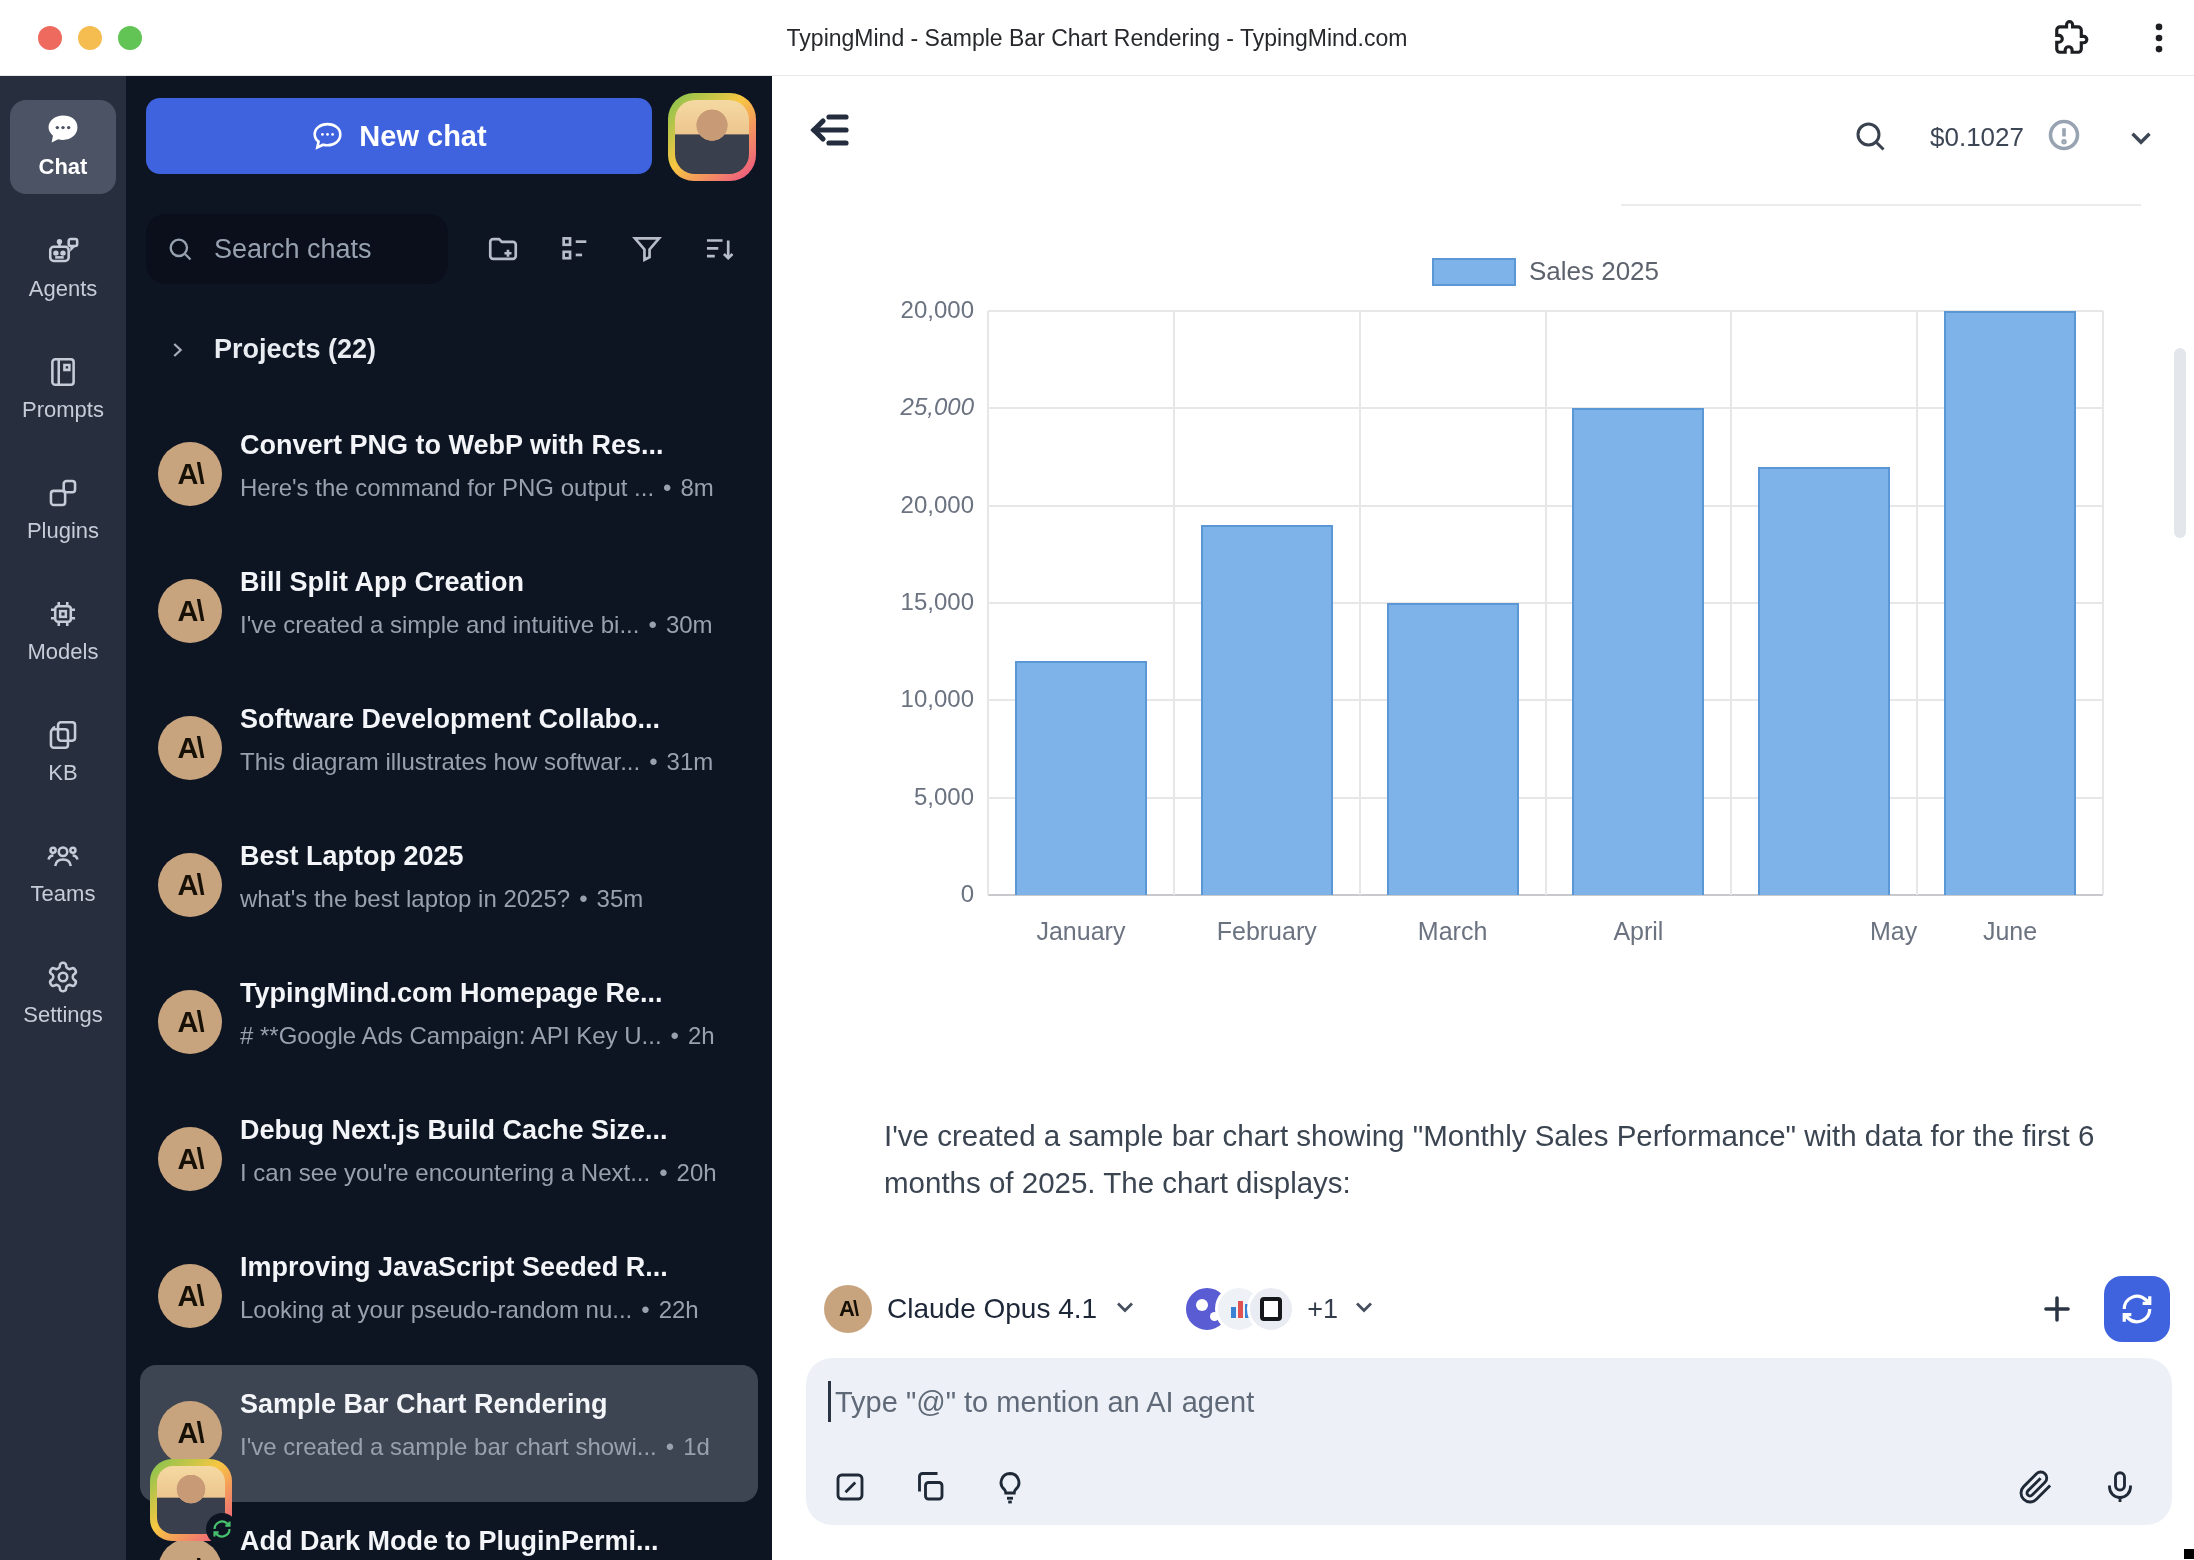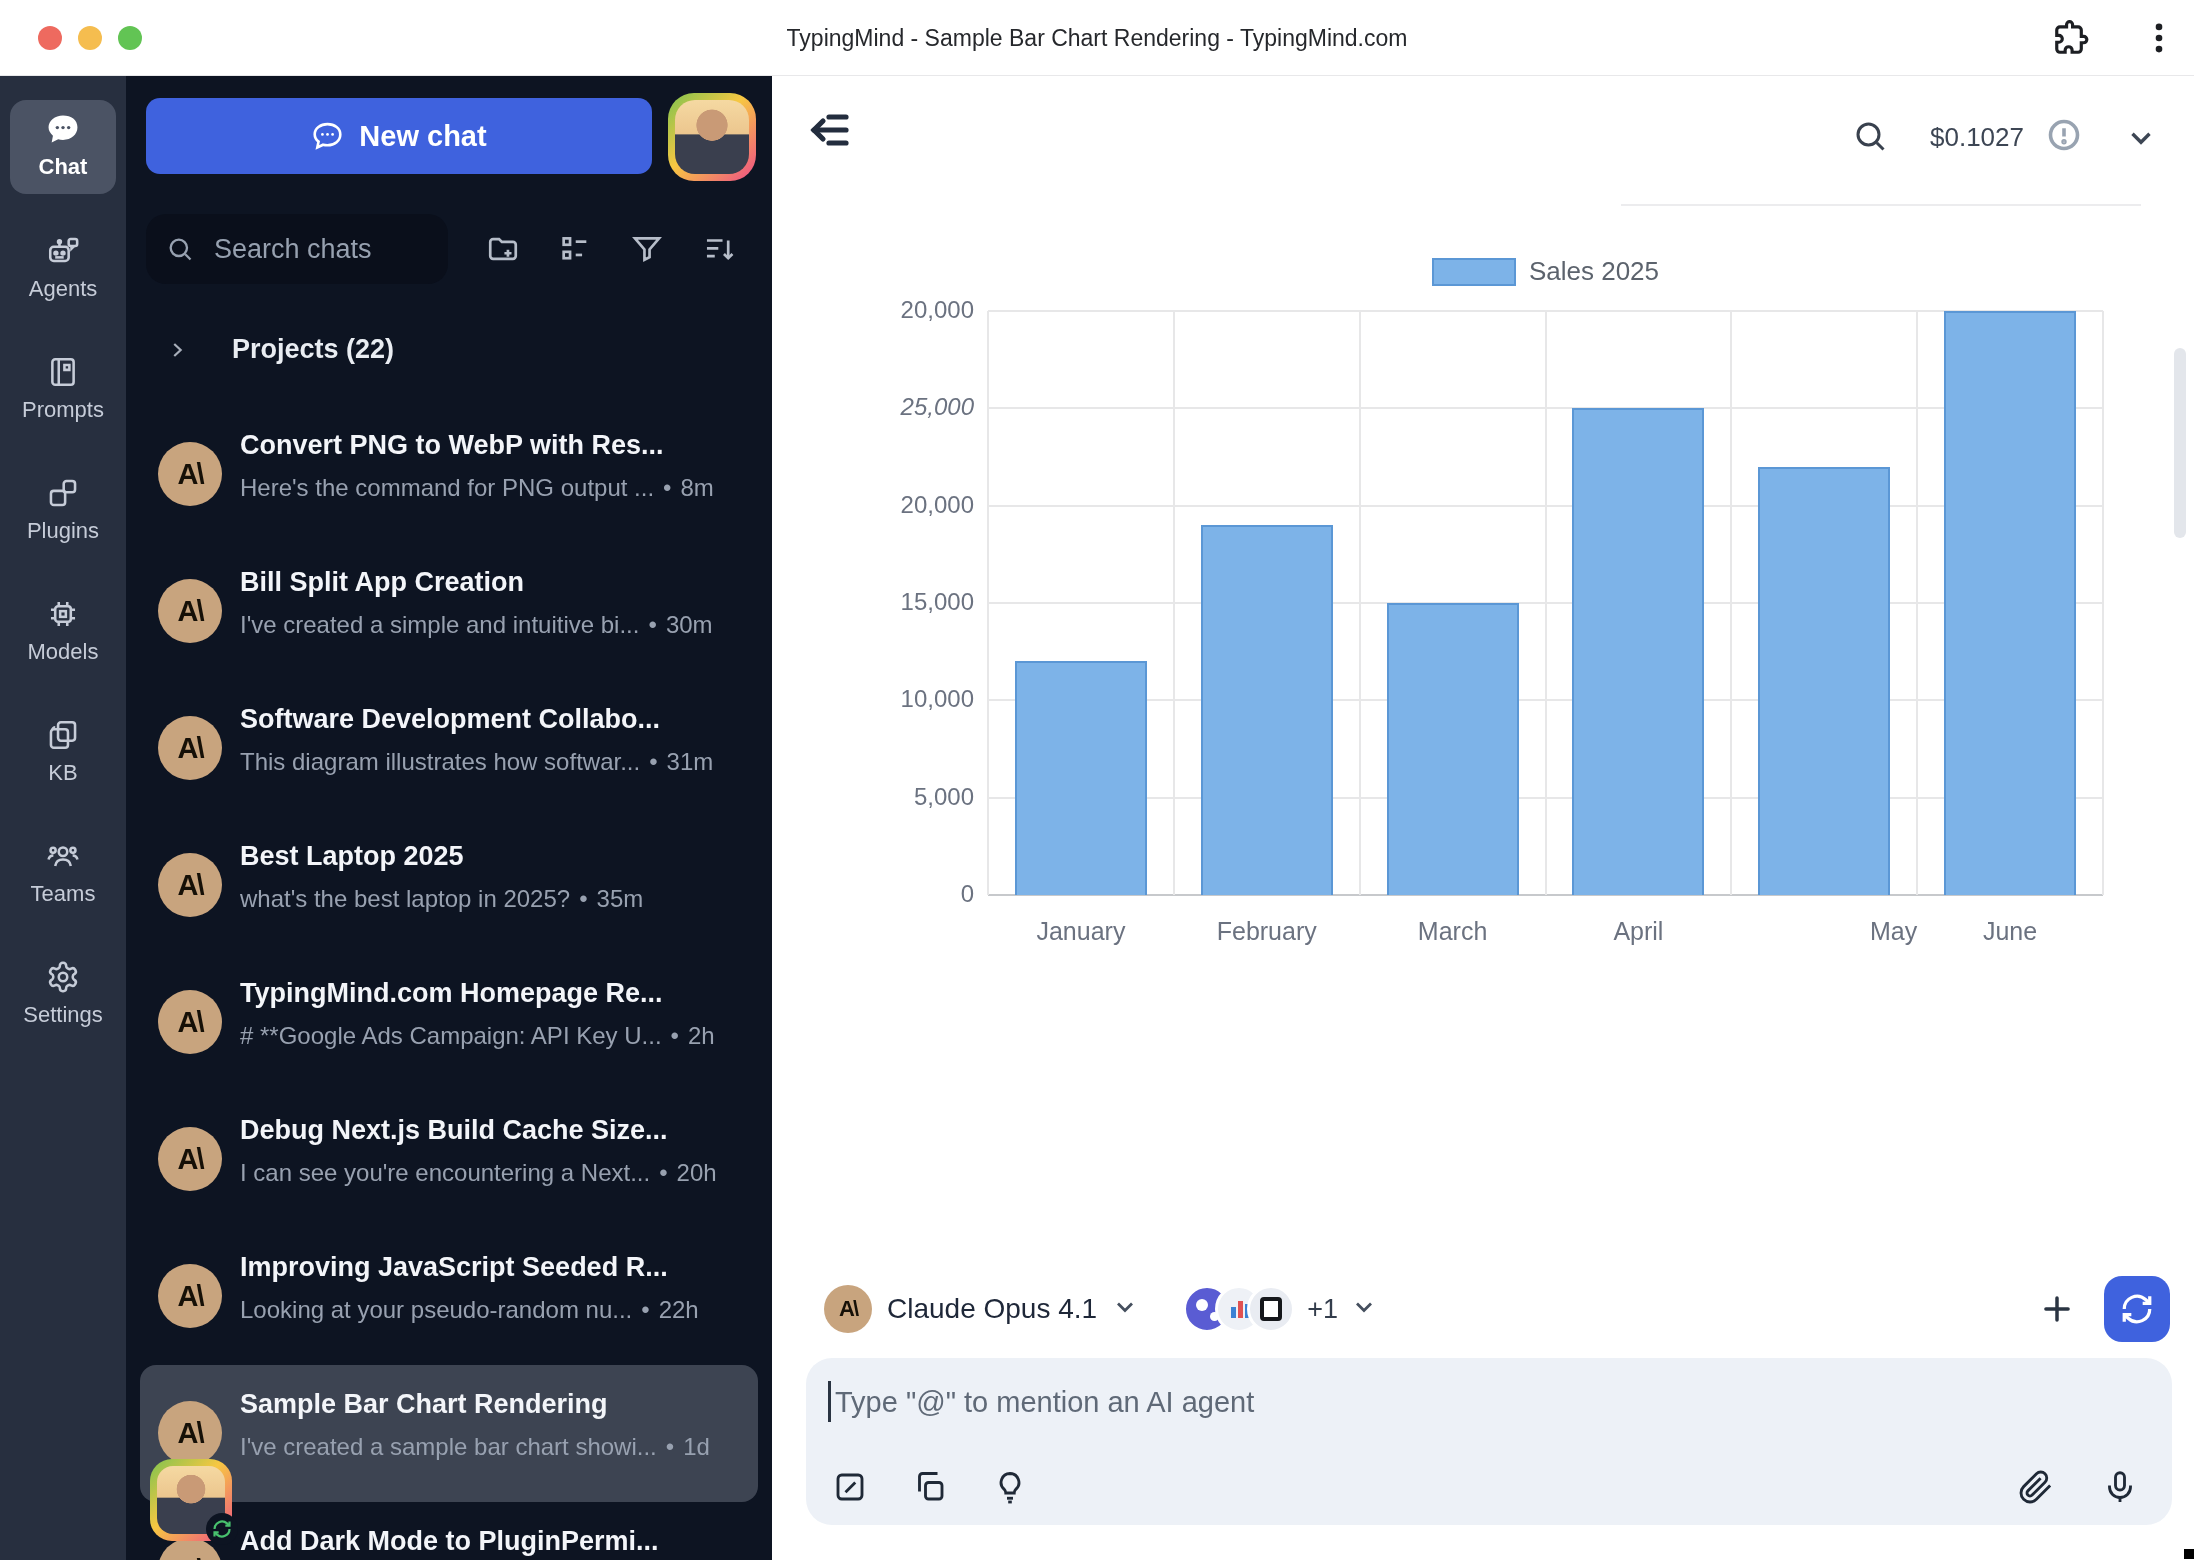--- a/index.html
+++ b/index.html
@@ -33,21 +33,21 @@
   .avatar-top { left:542px; top:17px; width:88px; height:88px; }
   .avatar-photo { position:absolute; inset:7px; border-radius:20px;
     background: radial-gradient(circle at 50% 34%, #c99a76 0 25%, transparent 26%),
                 linear-gradient(#f5d9a2 0%, #ecc68e 46%, #3a3f4e 47%); }
   .search-box { position:absolute; left:20px; top:138px; width:302px; height:70px; border-radius:20px; background:#0a0f1b; display:flex; align-items:center; padding-left:20px; gap:20px; color:#97a1b0; }
   .search-box svg { width:28px; height:28px; flex:none; }
   .search-box input { background:transparent; border:none; outline:none; color:#97a1b0; font-size:27px; width:230px; font-family:"Liberation Sans",sans-serif; }
   .search-box input::placeholder { color:#97a1b0; opacity:1; }
   .list-tools { position:absolute; left:360px; top:156px; display:flex; gap:38px; color:#b6bdc9; }
   .list-tools svg { width:34px; height:34px; }
-  .projects-row { position:absolute; left:40px; top:258px; display:flex; align-items:center; gap:44px; }
+  .projects-row { position:absolute; left:40px; top:258px; display:flex; align-items:center; gap:26px; }
   .projects-row svg { width:22px; height:22px; color:#a7aeba; }
   .projects-label { font-size:27px; font-weight:700; color:#e9edf2; }
   .chat-items { position:absolute; top:330px; left:0; right:0; bottom:0; }
   .chat-item { position:relative; margin:0 14px; height:137px; border-radius:16px; }
   .chat-item.selected { background:#3d4452; }
   .chat-avatar { position:absolute; left:18px; top:36px; width:64px; height:64px; border-radius:50%; background:#c8a47e; color:#161007; font-size:29px; font-weight:700; display:flex; align-items:center; justify-content:center; letter-spacing:-2px; }
   .chat-item-text { position:absolute; left:100px; right:16px; top:24px; }
   .chat-item-title { font-size:27px; font-weight:600; color:#f3f5f9; white-space:nowrap; overflow:hidden; }
   .chat-item-preview-row { margin-top:13px; font-size:24px; color:#98a1b0; white-space:nowrap; overflow:hidden; }
   .chat-item-sep { margin:0 9px; }
@@ -414,20 +414,21 @@
       <div class="bar" style="left: 770.25px; width: 132px; height: 428.267px; background: rgb(125, 179, 232); border-color: rgb(91, 151, 213);"></div>
       <div class="bar" style="left: 956.083px; width: 132px; height: 584px; background: rgb(125, 179, 232); border-color: rgb(91, 151, 213);"></div>
       <div class="xtick" style="left: 0px; width: 185.833px; top: 606px;">January</div>
       <div class="xtick" style="left: 185.833px; width: 185.833px; top: 606px;">February</div>
       <div class="xtick" style="left: 371.667px; width: 185.833px; top: 606px;">March</div>
       <div class="xtick" style="left: 557.5px; width: 185.833px; top: 606px;">April</div>
       <div class="xtick" style="left: 743.333px; width: 185.833px; top: 606px; text-align: right;">May</div>
       <div class="xtick" style="left: 929.167px; width: 185.833px; top: 606px;">June</div>
     </div>
 
+  <p class="assistant-msg">I've created a sample bar chart showing "Monthly Sales Performance" with data for the first 6 months of 2025. The chart displays:</p>
 
   <div class="model-row">
     <span class="model-avatar">A\</span>
     <span class="model-name">Claude Opus 4.1</span>
     <span class="model-chevron">
       <svg width="28" height="28" viewBox="0 0 24 24" fill="none" stroke="currentColor" stroke-width="2.4">
           <path d="M6 9l6 6 6-6"></path>
         </svg>
     </span>
     <span class="plugin-stack">

